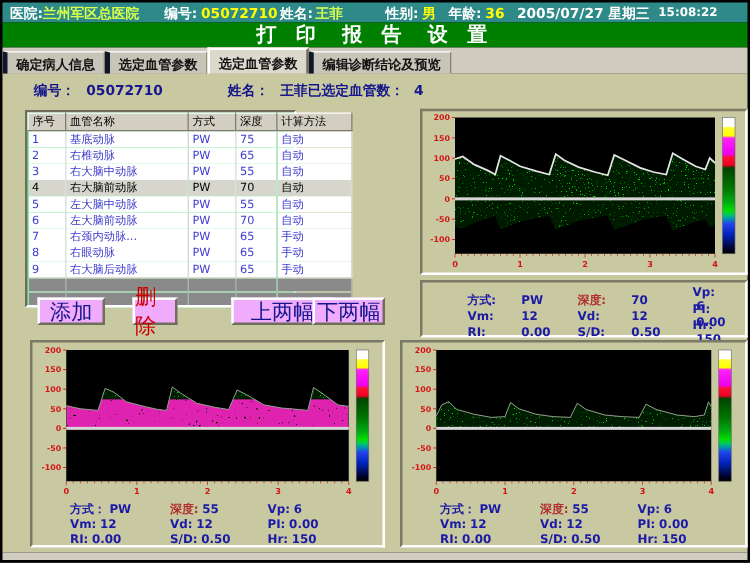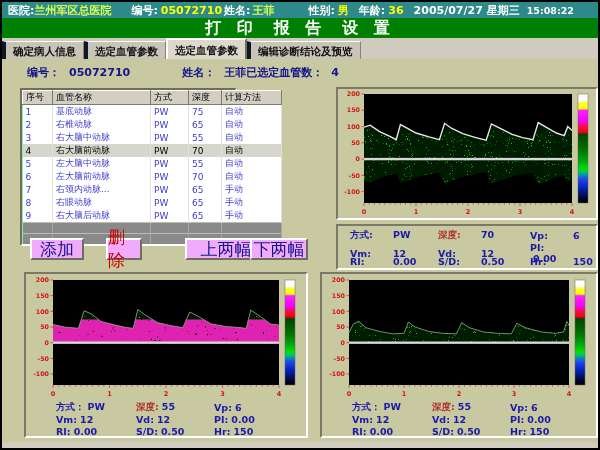--- a/index.html
+++ b/index.html
@@ -77,21 +77,21 @@
   #panel-tr{position:absolute;left:334px;top:28px;width:262px;height:133px;}
   #params-tr{position:absolute;left:334px;top:165px;width:262px;height:46px;}
   #group-bl{position:absolute;left:22px;top:213px;width:284px;height:166px;}
   #group-br{position:absolute;left:318px;top:213px;width:278px;height:166px;}
   #panel-tr svg{display:block;margin:1px 0 0 2px;}
   .group svg{display:block;margin:2px 0 0 3px;}
 
   
   .params{font-size:9.5px;font-weight:bold;color:#1a1aa6;}
   .params-row{display:grid;align-items:center;height:13px;}
-  #params-tr .params-row{grid-template-columns:88px 92px 1fr;padding-left:12px;}
+  #params-tr .params-row{grid-template-columns:88px 92px 1fr;padding-left:12px;margin-left:24px;}
   #params-tr{padding-top:3px;}
   #params-tr .plabel{display:inline-block;min-width:40px;}
   .group .params{margin:3px 0 0 30px;}
   .group .params-row{grid-template-columns:80px 78px 1fr;height:12px;}
   .plabel.red{color:#b03030;}
   .pvalue{margin-left:3px;}
 </style>
 </head>
 <body>
 

